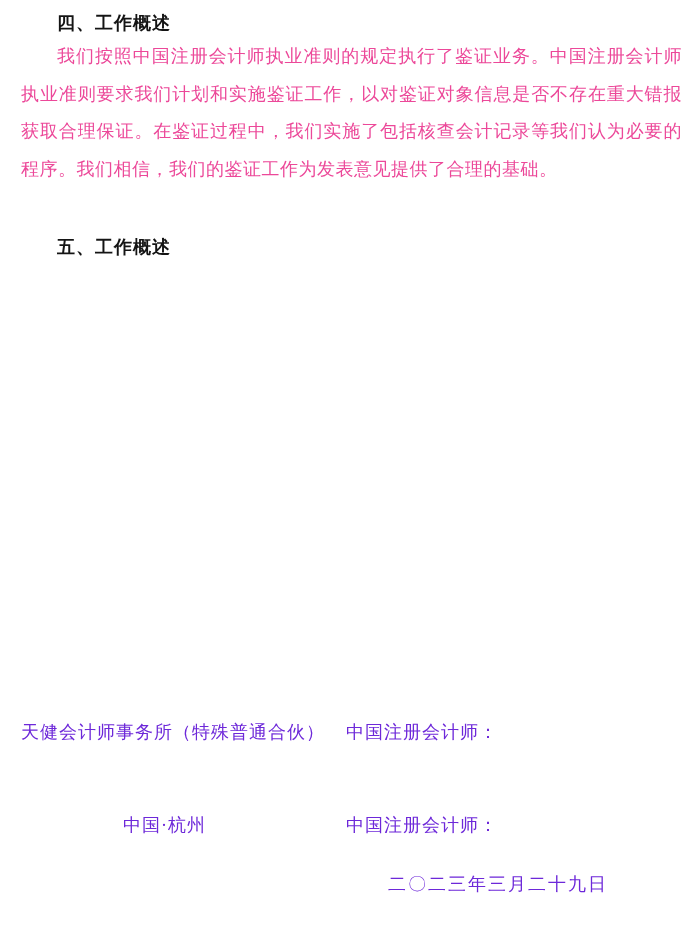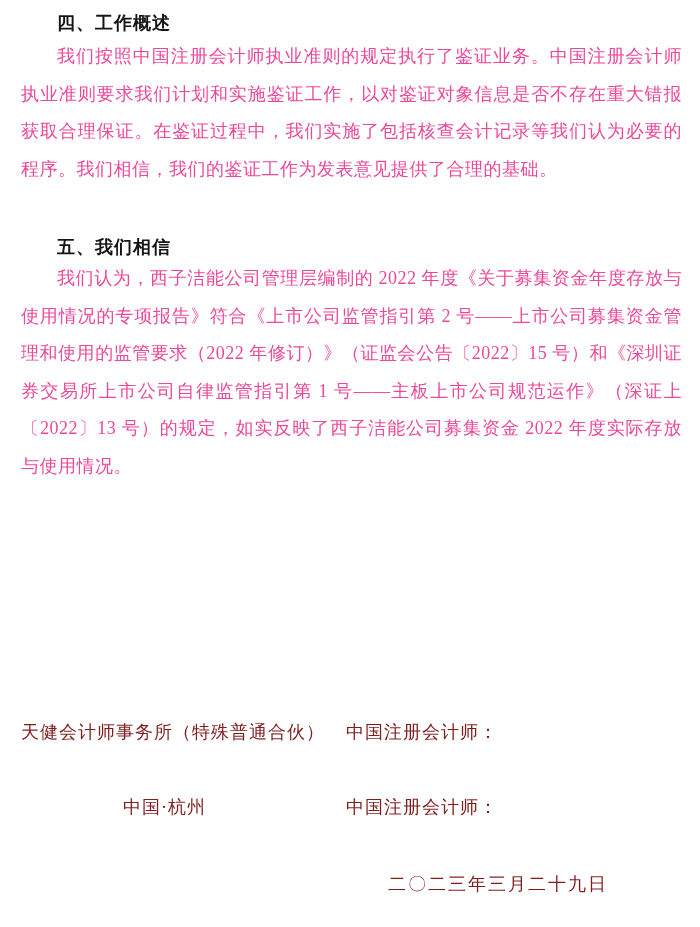--- a/index.html
+++ b/index.html
@@ -41,42 +41,41 @@
   }
   #para1 { top: 38px; }
   #para2 { top: 260px; }
   .sig-line {
     position: absolute;
     left: 0;
     width: 700px;
     height: 24px;
     font-size: 18px;
     line-height: 24px;
-    color: #7f1d1d;
+    color: #6d28d9;
   }
   #sig-row1 { top: 720px; }
-  #sig-row2 { top: 795px; }
+  #sig-row2 { top: 813px; }
   #sig-row3 { top: 872px; margin-left: 40px; }
   .sig-firm     { position: absolute; left: 21px;  white-space: nowrap; letter-spacing: 1px; }
   .sig-location { position: absolute; left: 123px; white-space: nowrap; letter-spacing: 1px; }
   .sig-cpa      { position: absolute; left: 346px; white-space: nowrap; letter-spacing: 1px; font-family: Liberation Serif, serif; }
   .sig-date     { position: absolute; left: 348px; white-space: nowrap; letter-spacing: 2px; }
 </style>
 </head>
 <body>
 
 <div class="page">
 
   <div id="sec1-title" class="sec-title">四、工作概述</div>
 
   <div id="para1" class="para">我们按照中国注册会计师执业准则的规定执行了鉴证业务。中国注册会计师执业准则要求我们计划和实施鉴证工作，以对鉴证对象信息是否不存在重大错报获取合理保证。在鉴证过程中，我们实施了包括核查会计记录等我们认为必要的程序。我们相信，我们的鉴证工作为发表意见提供了合理的基础。</div>
 
-  <div id="sec2-title" class="sec-title">五、我们相信</div>
+  <div id="sec2-title" class="sec-title">五、工作概述</div>
 
-  <div id="para2" class="para">我们认为，西子洁能公司管理层编制的 2022 年度《关于募集资金年度存放与使用情况的专项报告》符合《上市公司监管指引第 2 号——上市公司募集资金管理和使用的监管要求（2022 年修订）》（证监会公告〔2022〕15 号）和《深圳证券交易所上市公司自律监管指引第 1 号——主板上市公司规范运作》（深证上〔2022〕13 号）的规定，如实反映了西子洁能公司募集资金 2022 年度实际存放与使用情况。</div>
 
   <div id="sig-row1" class="sig-line">
     <span class="sig-firm">天健会计师事务所（特殊普通合伙）</span>
     <span class="sig-cpa">中国注册会计师：</span>
   </div>
 
   <div id="sig-row2" class="sig-line">
     <span class="sig-location">中国·杭州</span>
     <span class="sig-cpa">中国注册会计师：</span>
   </div>

